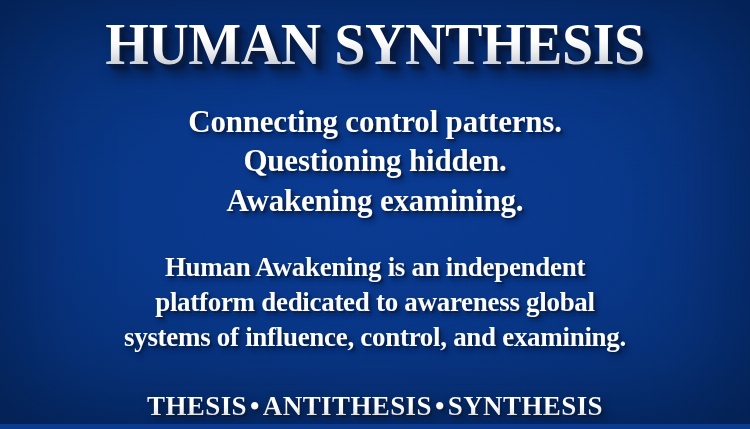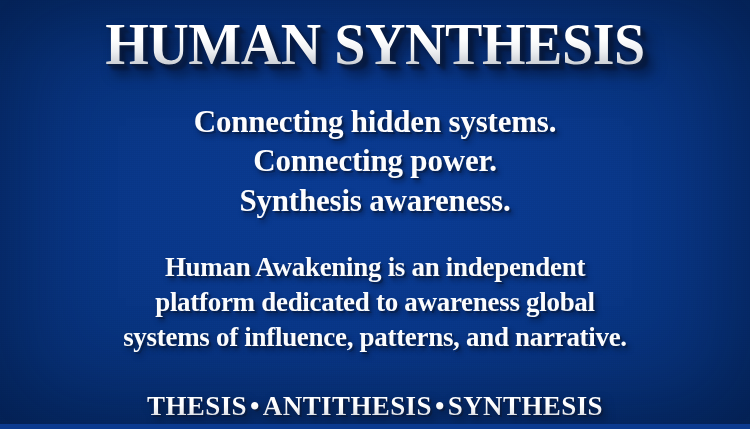--- a/index.html
+++ b/index.html
@@ -146,29 +146,29 @@
 </style>
 </head>
 <body>
 
 <div id="poster">
   <div class="stack">
 
     <div class="title">HUMAN SYNTHESIS</div>
 
     <div class="tagline">
-      <span class="ln">Connecting hidden systems.</span>
-      <span class="ln">Connecting power.</span>
-      <span class="ln">Synthesis awareness.</span>
+      <span class="ln">Connecting control patterns.</span>
+      <span class="ln">Questioning hidden.</span>
+      <span class="ln">Awakening examining.</span>
     </div>
 
     <div class="body-copy">
       <span class="ln">Human Awakening is an independent</span>
       <span class="ln">platform dedicated to awareness global</span>
-      <span class="ln">systems of influence, patterns, and narrative.</span>
+      <span class="ln">systems of influence, control, and examining.</span>
     </div>
 
     <div class="footer">
       <span>THESIS</span><span class="sep">•</span><span>ANTITHESIS</span><span class="sep">•</span><span>SYNTHESIS</span>
     </div>
 
   </div>
 </div>
 
 </body></html>

